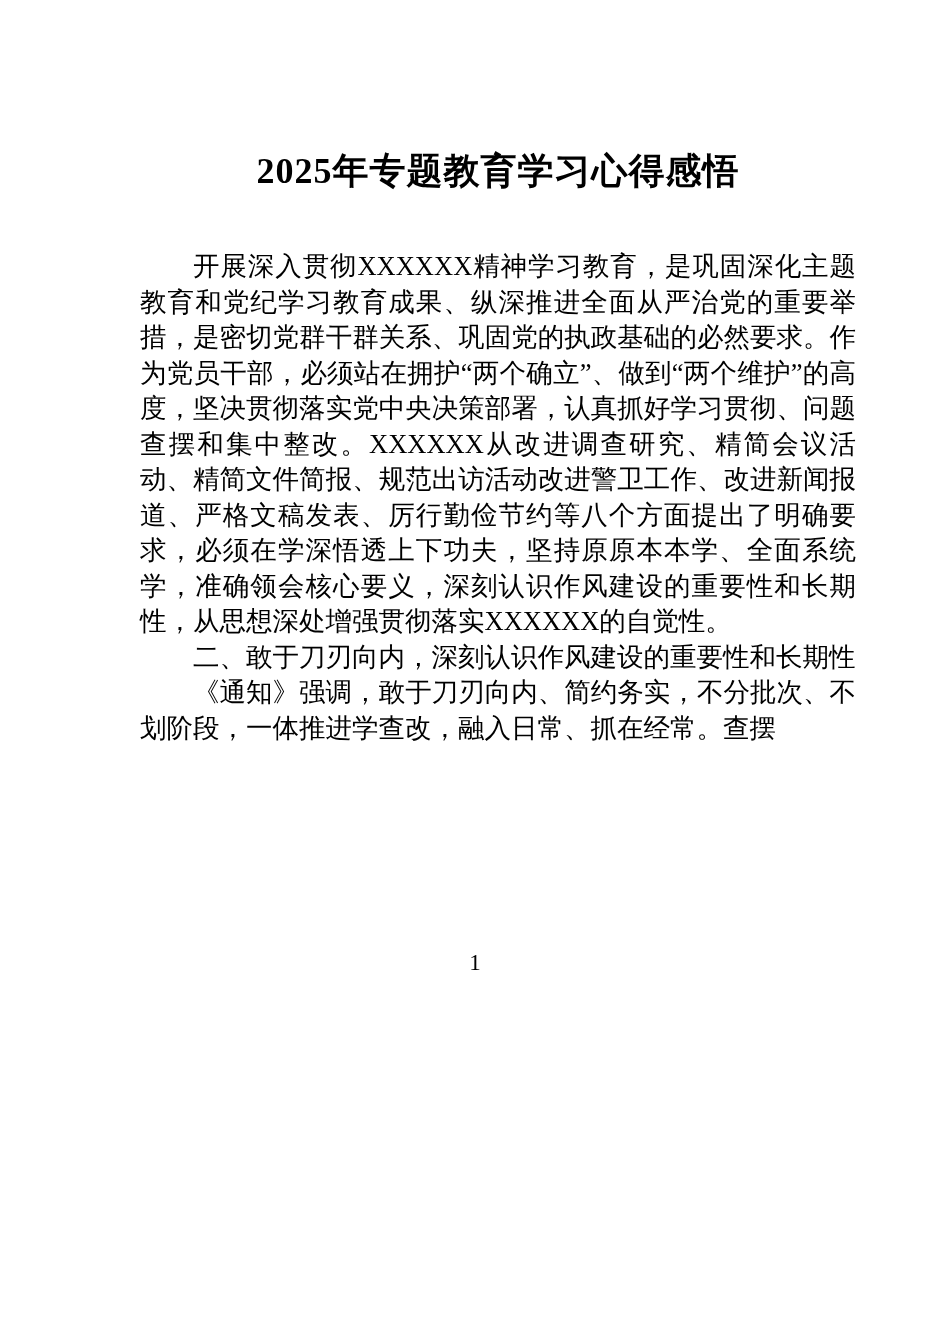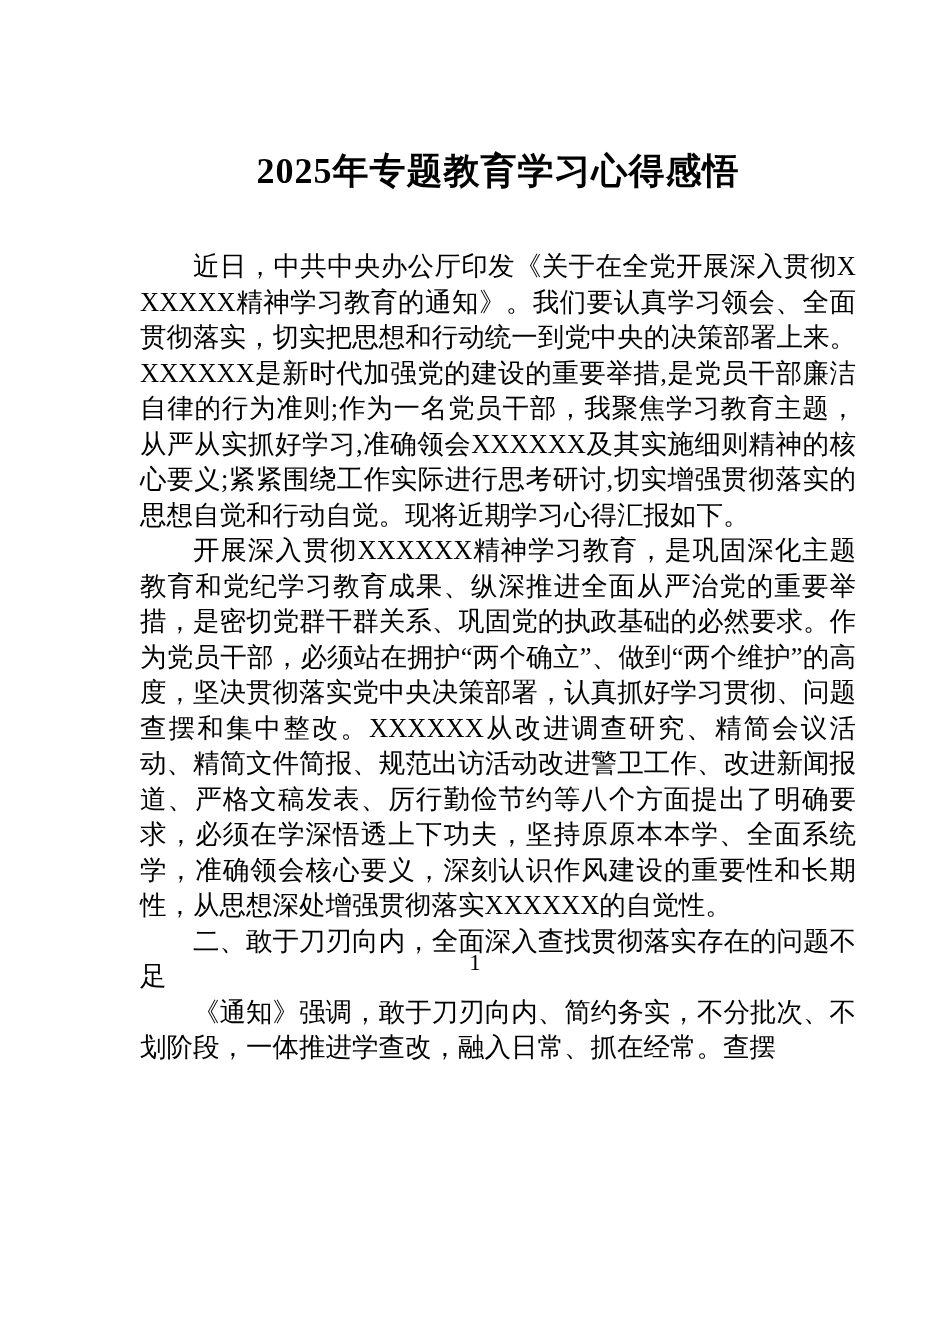--- a/index.html
+++ b/index.html
@@ -51,20 +51,19 @@
     line-height: 1;
   }
 </style>
 </head>
 <body>
 
 <div class="page">
   <h1 class="doc-title">2025年专题教育学习心得感悟</h1>
 
   <div class="doc-body">
-    <p>近日，中共中央办公厅印发《关于在全党开展深入贯彻XXXXXX精神学习教育的通知》。我们要认真学习领会、全面贯彻落实，切实把思想和行动统一到党中央的决策部署上来。XXXXXX是新时代加强党的建设的重要举措,是党员干部廉洁自律的行为准则;作为一名党员干部，我聚焦学习教育主题，从严从实抓好学习,准确领会XXXXXX及其实施细则精神的核心要义;紧紧围绕工作实际进行思考研讨,切实增强贯彻落实的思想自觉和行动自觉。现将近期学习心得汇报如下。</p>
     <p>开展深入贯彻XXXXXX精神学习教育，是巩固深化主题教育和党纪学习教育成果、纵深推进全面从严治党的重要举措，是密切党群干群关系、巩固党的执政基础的必然要求。作为党员干部，必须站在拥护“两个确立”、做到“两个维护”的高度，坚决贯彻落实党中央决策部署，认真抓好学习贯彻、问题查摆和集中整改。XXXXXX从改进调查研究、精简会议活动、精简文件简报、规范出访活动改进警卫工作、改进新闻报道、严格文稿发表、厉行勤俭节约等八个方面提出了明确要求，必须在学深悟透上下功夫，坚持原原本本学、全面系统学，准确领会核心要义，深刻认识作风建设的重要性和长期性，从思想深处增强贯彻落实XXXXXX的自觉性。</p>
-    <p>二、敢于刀刃向内，全面深入查找贯彻落实存在的问题不足</p>
+    <p>二、敢于刀刃向内，深刻认识作风建设的重要性和长期性</p>
     <p>《通知》强调，敢于刀刃向内、简约务实，不分批次、不划阶段，一体推进学查改，融入日常、抓在经常。查摆</p>
   </div>
 
   <div class="page-number">1</div>
 </div>
 
 </body></html>

